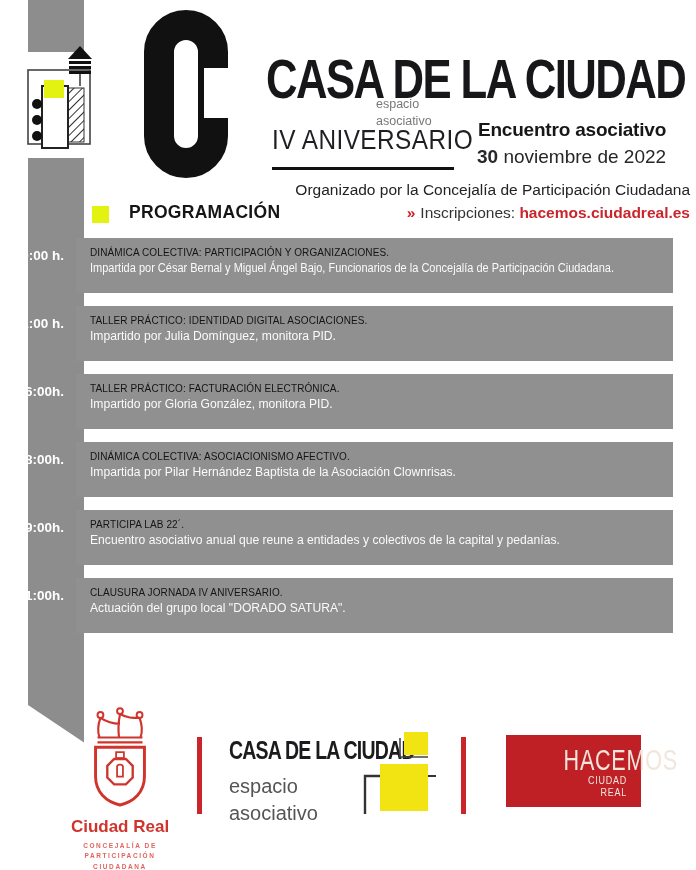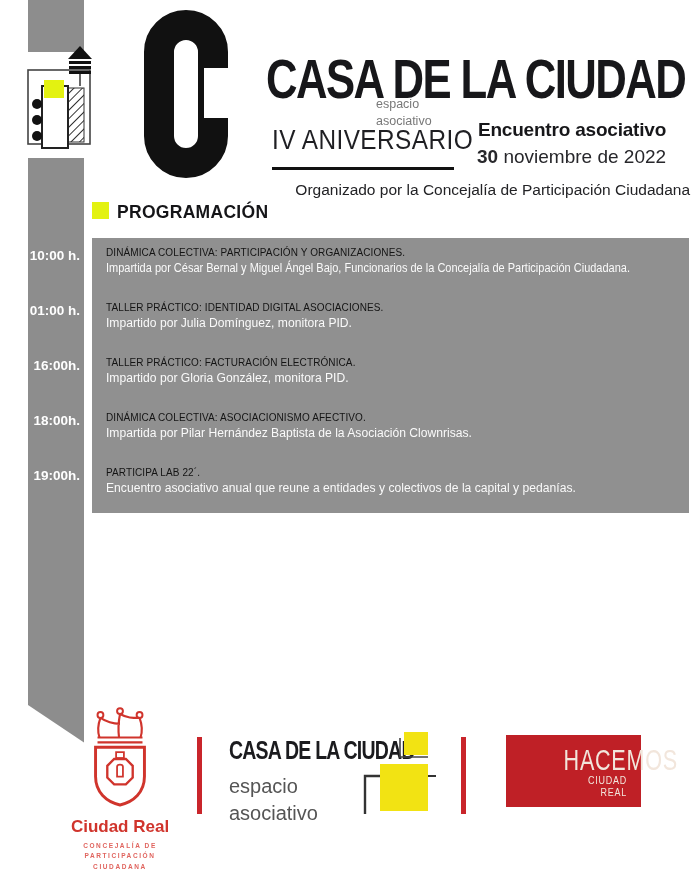--- a/index.html
+++ b/index.html
@@ -44,26 +44,26 @@
     font-size:15.5px; color:#232326;
   }
   .inscriptions {
     position:absolute; left:200px; top:204px; width:490px; text-align:right;
     font-size:15.5px; color:#333;
   }
   .chevrons { color:#c9252b; font-weight:bold; margin-right:5px; }
   .insc-url { color:#c9252b; font-weight:bold; }
 
   
-  .prog-heading { position:absolute; left:92px; top:202px; display:flex; align-items:flex-start; gap:8px; }
+  .prog-heading { position:absolute; left:92px; top:202px; display:flex; align-items:flex-end; gap:20px; }
   .prog-square { width:17px; height:17px; background:#e3f211; }
   .prog-title { font-size:17.5px; font-weight:bold; letter-spacing:0.3px; color:#151518; }
 
   
-  .rows { position:absolute; left:92px; top:238px; width:597px; display:flex; flex-direction:column; }
+  .rows { position:absolute; left:76px; top:238px; width:597px; display:flex; flex-direction:column; gap:13px; }
   .row { position:relative; background:#909090; height:55px; box-sizing:border-box; padding:9px 6px 0 14px; }
   .row-time {
     position:absolute; left:-64px; top:10px; width:52px; text-align:right;
     font-size:13.5px; font-weight:bold; color:#ffffff; white-space:nowrap;
   }
   .row-title { font-size:10px; font-weight:normal; color:#141414; letter-spacing:0.1px; white-space:nowrap; }
   .row-desc {
     display:inline-block; font-size:12.5px; color:#fafafa; margin-top:3px;
     white-space:nowrap; transform:scaleX(0.97); transform-origin:left top;
   }
@@ -148,20 +148,23 @@
     <div class="anniversary-underline"></div>
   </div>
 
   <div class="event-meta">
     <div class="event-type">Encuentro asociativo</div>
     <div class="event-date"><span class="day">30</span><span> noviembre de 2022</span></div>
   </div>
 
   <div class="organizer">Organizado por la Concejalía de Participación Ciudadana</div>
 
+  <div class="inscriptions">
+    <span class="chevrons">»</span><span>Inscripciones: </span><span class="insc-url">hacemos.ciudadreal.es</span>
+  </div>
 
   <div class="prog-heading">
     <div class="prog-square"></div>
     <div class="prog-title">PROGRAMACIÓN</div>
   </div>
 
   <div class="rows">
 
     <div class="row">
       <div class="row-time">10:00 h.</div>
@@ -187,20 +190,25 @@
       <div class="row-desc">Impartida por Pilar Hernández Baptista de la Asociación Clownrisas.</div>
     </div>
 
     <div class="row">
       <div class="row-time">19:00h.</div>
       <div class="row-title">PARTICIPA LAB 22´.</div>
       <div class="row-desc">Encuentro asociativo anual que reune a entidades y colectivos de la capital y pedanías.</div>
     </div>
 
 
+    <div class="row">
+      <div class="row-time">21:00h.</div>
+      <div class="row-title">CLAUSURA JORNADA IV ANIVERSARIO.</div>
+      <div class="row-desc">Actuación del grupo local  "DORADO SATURA".</div>
+    </div>
 
   </div>
 
   <div class="cr-logo">
     <svg width="88" height="106" viewBox="0 0 90 108">
       <g fill="none" stroke="#d0342c">
         <circle cx="25" cy="9" r="3" stroke-width="2"></circle>
         <circle cx="45" cy="5" r="3" stroke-width="2"></circle>
         <circle cx="65" cy="9" r="3" stroke-width="2"></circle>
         <path d="M25 12 C22 20 22 26 24 32 M45 8 C43 18 43 24 44 32 M65 12 C68 20 68 26 66 32 M25 12 C31 16 38 18 45 18 M45 8 C52 12 58 12 65 12" stroke-width="2.2"></path>

